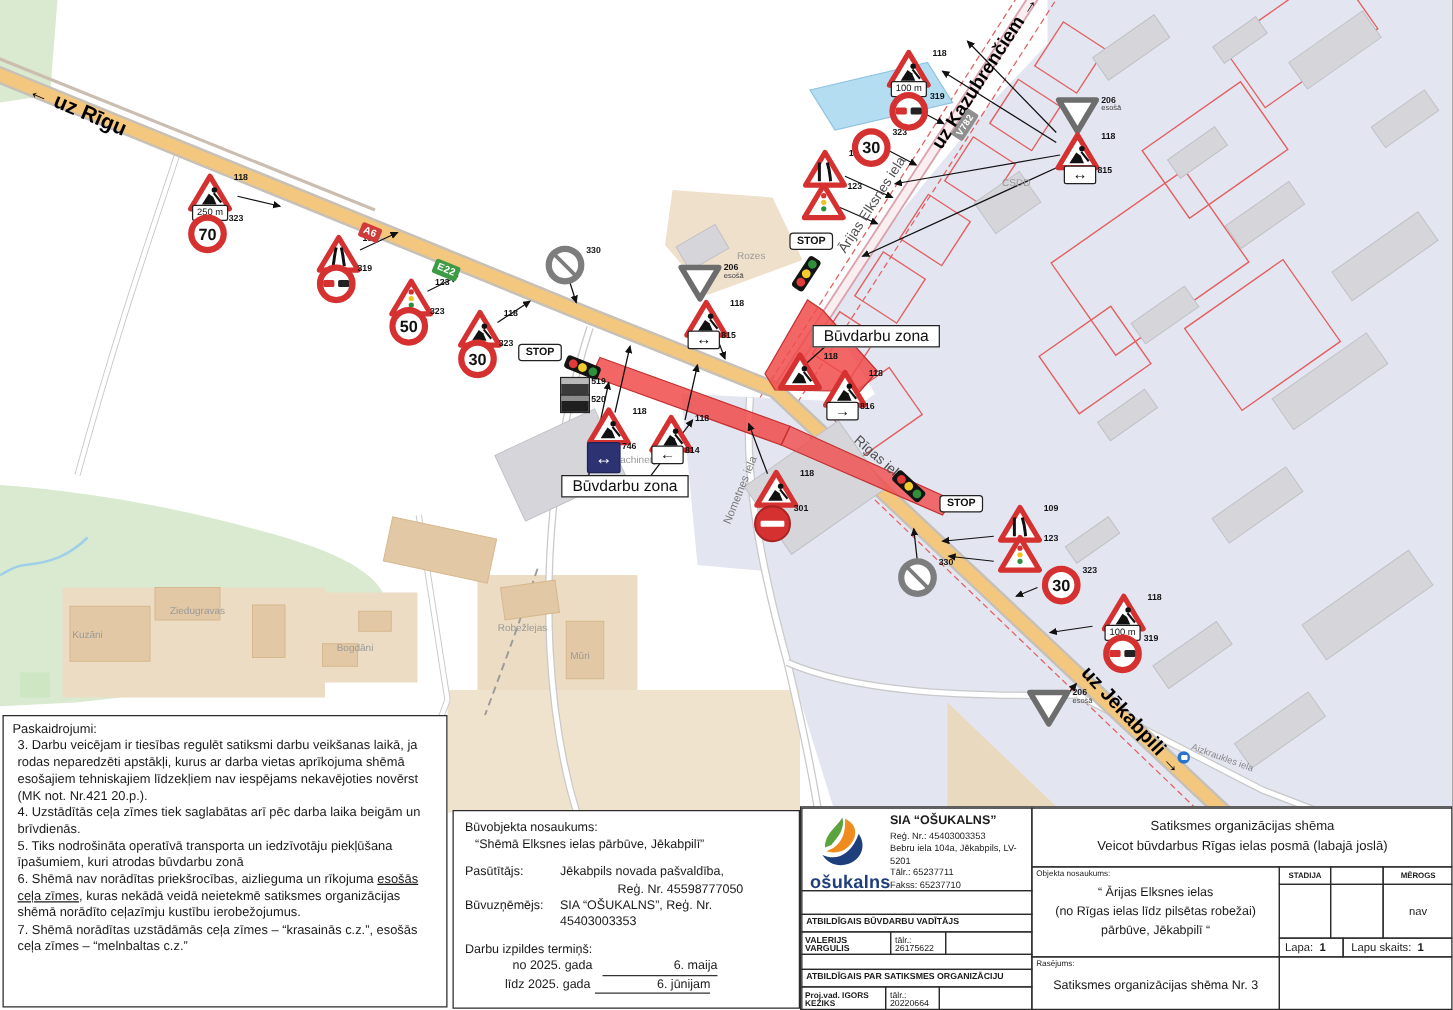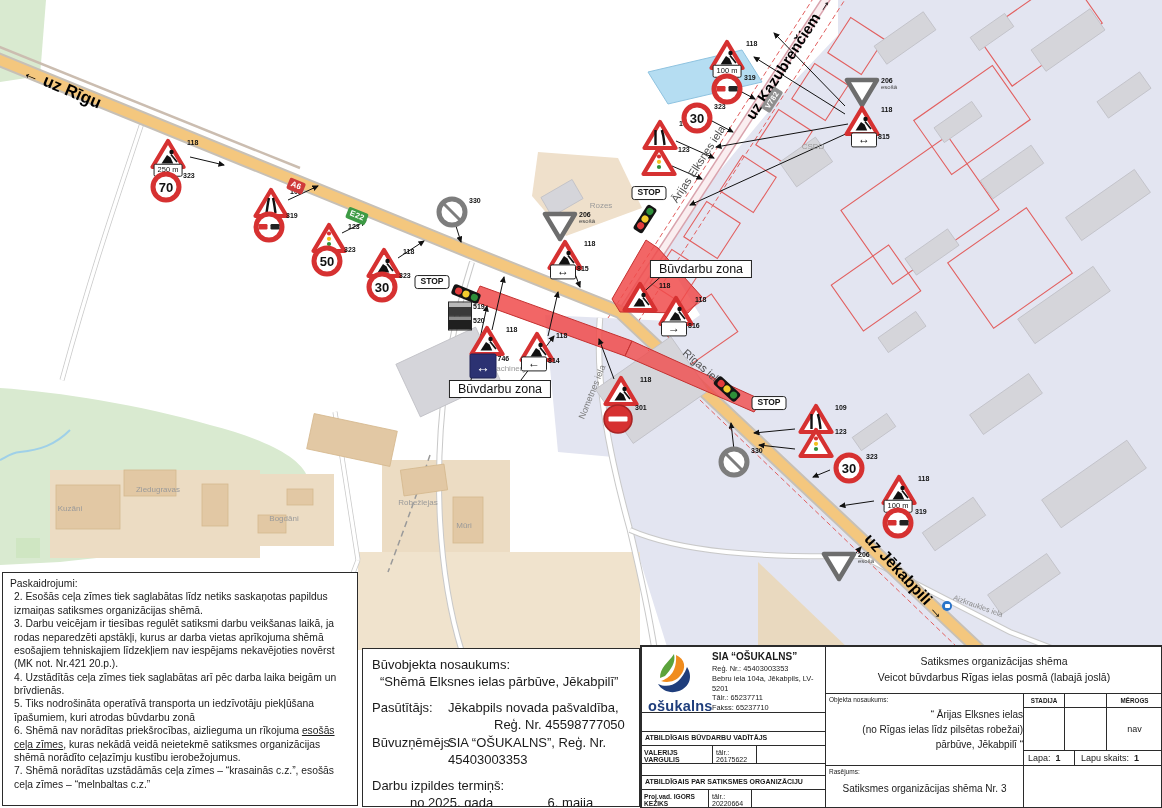--- a/index.html
+++ b/index.html
@@ -29,21 +29,21 @@
              padding:1px 8px;white-space:nowrap;z-index:4;color:#111;}
   .dirlabel{position:absolute;font-weight:bold;color:#000;white-space:nowrap;z-index:2;}
   .streetlabel{position:absolute;white-space:nowrap;z-index:2;}
   .placelabel{position:absolute;color:#9a9a9a;font-size:8px;z-index:1;white-space:nowrap;}
   .busstop{position:absolute;width:10px;height:10px;border-radius:50%;background:#2a74c9;z-index:2;}
   .busstop::after{content:"";position:absolute;left:2.5px;top:3px;width:5px;height:3.5px;background:#fff;border-radius:1px;}
   
   .panel{position:absolute;background:#fff;border:1.8px solid #2b2b2b;box-sizing:border-box;z-index:6;color:#1a1a1a;}
   #notes{left:2px;top:572px;width:356px;height:234px;padding:4px 8px 3px 7px;font-size:10.3px;line-height:1.3;overflow:hidden;}
   #notes .ni{margin:0 0 0 4px;}
-  #objpanel{left:362px;top:648px;width:278px;height:159px;padding:7px 9px;font-size:13px;line-height:1.32;overflow:hidden;}
+  #objpanel{left:362px;top:648px;width:278px;height:159px;padding:7px 9px;font-size:10px;line-height:1.32;overflow:hidden;}
   #objpanel .row{display:flex;}
   #objpanel .lbl{width:76px;flex:none;}
   #objpanel .u{display:inline-block;min-width:92px;text-align:right;border-bottom:1px solid #333;}
   #objpanel .ind{margin-left:8px;}
   #objpanel .ind2{margin-left:46px;}
   .sp{height:9px;}
   
   #titleblock{left:640px;top:645px;width:522px;height:163px;font-size:9px;}
   .tbc{position:absolute;box-sizing:border-box;border:1px solid #2b2b2b;overflow:hidden;}
   .hdr7{font-size:7px;font-weight:bold;padding:2px 3px;}
@@ -620,21 +620,20 @@
       <div class="placelabel" style="left: 464px; top: 525px; transform: translate(-50%, -50%);">Mūri</div>
       <div class="placelabel" style="left: 813px; top: 146px; transform: translate(-50%, -50%);">CSDD</div>
       <div class="placelabel" style="left: 508px; top: 368px; transform: translate(-50%, -50%);">Machinery</div>
       <div class="zonelabel" style="left: 701px; top: 269px; transform: translate(-50%, -50%);">Būvdarbu zona</div>
       <div class="zonelabel" style="left: 500px; top: 389px; transform: translate(-50%, -50%);">Būvdarbu zona</div>
       <div class="busstop" style="left: 947px; top: 606px; transform: translate(-50%, -50%);"></div>
     </div>
 
   <div class="panel" id="notes">
     <div>Paskaidrojumi:</div>
-    <div class="ni">2. Esošās ceļa zīmes tiek saglabātas līdz netiks saskaņotas papildus izmaiņas satiksmes organizācijas shēmā.</div>
     <div class="ni">3. Darbu veicējam ir tiesības regulēt satiksmi darbu veikšanas laikā, ja rodas neparedzēti apstākļi, kurus ar darba vietas aprīkojuma shēmā esošajiem tehniskajiem līdzekļiem nav iespējams nekavējoties novērst (MK not. Nr.421 20.p.).</div>
     <div class="ni">4. Uzstādītās ceļa zīmes tiek saglabātas arī pēc darba laika beigām un brīvdienās.</div>
     <div class="ni">5. Tiks nodrošināta operatīvā transporta un iedzīvotāju piekļūšana īpašumiem, kuri atrodas būvdarbu zonā</div>
     <div class="ni"><span>6. Shēmā nav norādītas priekšrocības, aizlieguma un rīkojuma </span><span style="text-decoration:underline">esošās ceļa zīmes</span><span>, kuras nekādā veidā neietekmē satiksmes organizācijas shēmā norādīto ceļazīmju kustību ierobežojumus.</span></div>
     <div class="ni">7. Shēmā norādītas uzstādāmās ceļa zīmes – “krasainās c.z.”, esošās ceļa zīmes – “melnbaltas c.z.”</div>
   </div>
 
   <div class="panel" id="objpanel">
     <div>Būvobjekta nosaukums:</div>
     <div class="ind">“Shēmā Elksnes ielas pārbūve, Jēkabpilī”</div>
@@ -693,21 +692,21 @@
     <div class="tbc cellt" style="left:0;top:143px;width:68px;height:20px;font-size:6.6px">Proj.vad. IGORS KEZIKS</div>
     <div class="tbc cellp" style="left:67px;top:143px;width:44px;height:20px">tālr.: 20220664</div>
     <div class="tbc" style="left:110px;top:143px;width:75px;height:20px"></div>
 
     <div class="tbc cent" style="left:184px;top:0;width:338px;height:48px;font-size:10.5px;line-height:1.5;flex-direction:column">
       <div>Satiksmes organizācijas shēma</div>
       <div>Veicot būvdarbus Rīgas ielas posmā (labajā joslā)</div>
     </div>
     <div class="tbc" style="left:184px;top:47px;width:199px;height:73px">
       <div style="font-size:6.5px;padding:2px 3px">Objekta nosaukums:</div>
-      <div style="font-size:10px;text-align:right;line-height:1.5;margin-top:2px">
+      <div style="font-size:10px;text-align:center;line-height:1.5;margin-top:2px">
         <div>“ Ārijas Elksnes ielas</div>
         <div>(no Rīgas ielas līdz pilsētas robežai)</div>
         <div>pārbūve, Jēkabpilī “</div>
       </div>
     </div>
     <div class="tbc cent" style="left:382px;top:47px;width:42px;height:15px;font-size:6.3px;font-weight:bold">STADIJA</div>
     <div class="tbc" style="left:423px;top:47px;width:43px;height:15px"></div>
     <div class="tbc cent" style="left:465px;top:47px;width:57px;height:15px;font-size:6.3px;font-weight:bold">MĒROGS</div>
     <div class="tbc" style="left:382px;top:61px;width:42px;height:44px"></div>
     <div class="tbc" style="left:423px;top:61px;width:43px;height:44px"></div>

